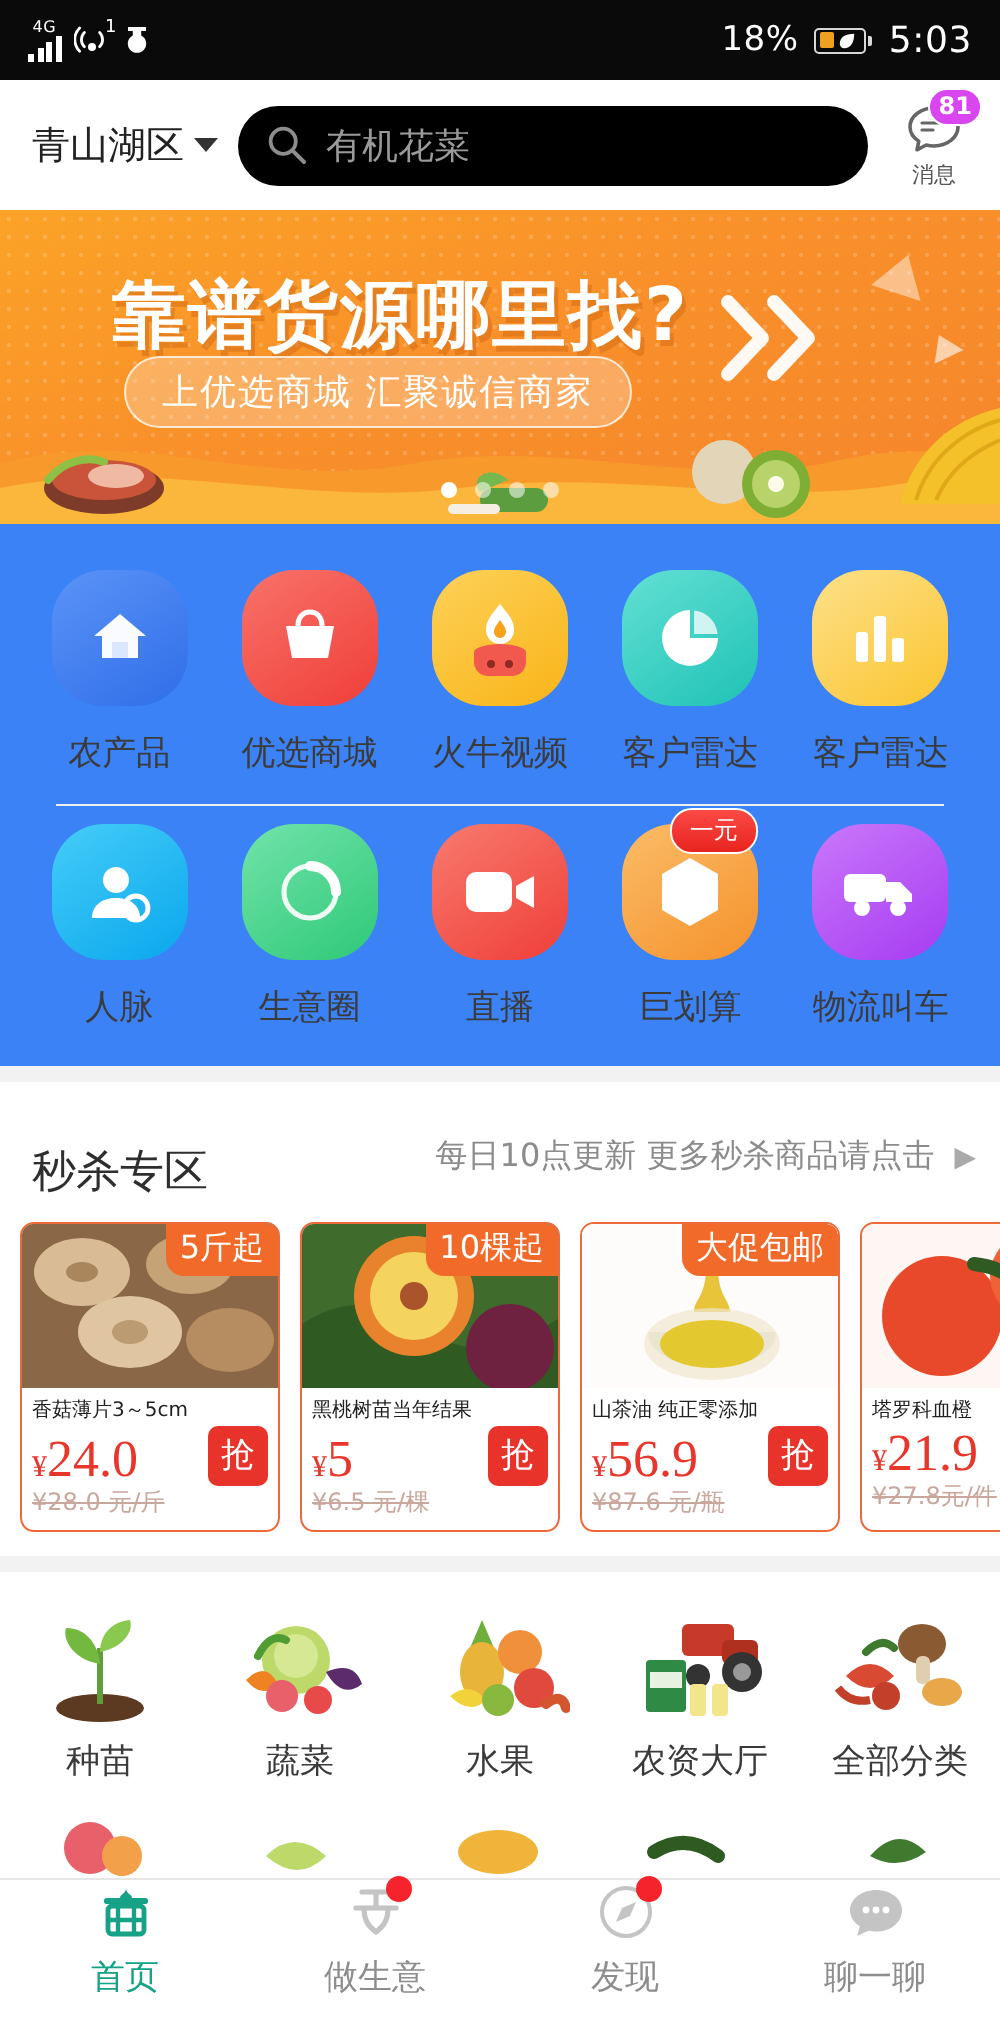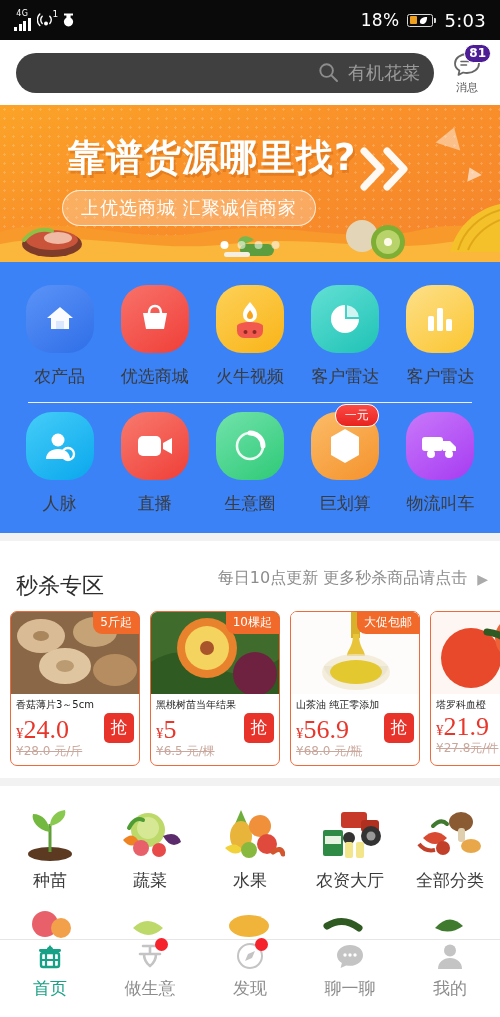--- a/index.html
+++ b/index.html
@@ -36,49 +36,49 @@
 
   
   .header {
     flex:0 0 65px; background:#fff; display:flex; align-items:center;
     padding:0 10px 0 16px; gap:10px;
   }
   .loc { display:flex; align-items:center; gap:5px; flex:0 0 auto; }
   .loc-txt { font-size:19px; color:#222; white-space:nowrap; }
   .caret { width:0;height:0;border-left:6px solid transparent;border-right:6px solid transparent;border-top:7px solid #333; }
   .searchbox {
-    flex:1 1 auto; height:40px; background:#404040; border-radius:20px;
-    display:flex; align-items:center; padding:0 14px; gap:9px; min-width:0;justify-content:flex-end;
+    flex:1 1 auto; height:40px; background:#000000; border-radius:20px;
+    display:flex; align-items:center; padding:0 14px; gap:9px; min-width:0;
   }
   .s-icon { flex:0 0 auto; }
   .s-txt { font-size:18px; color:#9a9a9a; white-space:nowrap; overflow:hidden; }
   .msg { flex:0 0 46px; display:flex; flex-direction:column; align-items:center; position:relative; }
   .msg-ico { position:relative; width:30px; height:27px; }
   .msg-badge {
-    position:absolute; top:-7px; right:-9px; background:#4c1d95; color:#fff;
+    position:absolute; top:-7px; right:-9px; background:#d946ef; color:#fff;
     font-size:12px; font-weight:bold; border-radius:10px; min-width:20px; height:19px;
     display:flex; align-items:center; justify-content:center; padding:0 4px; border:1.5px solid #fff;
   }
   .msg-lbl { font-size:11px; color:#555; margin-top:2px; }
 
   
   .banner {
     flex:0 0 157px; position:relative; overflow:hidden;
     background:linear-gradient(160deg,#fba327 0%,#f9902a 45%,#f5852c 100%);
   }
   .ban-dots { position:absolute; inset:0; opacity:.18;
     background-image:radial-gradient(#fff 1px, transparent 1.2px);
     background-size:9px 9px; }
   .ban-title {
-    position:absolute; top:28px; left:68px; font-size:37px; font-weight:bold; color:#fff;
+    position:absolute; top:28px; left:56px; font-size:37px; font-weight:bold; color:#fff;
     letter-spacing:1px; text-shadow:2px 3px 0 rgba(214,110,20,.55);
     font-family:"DejaVu Sans",sans-serif;
   }
   .ban-sub {
-    position:absolute; top:85px; left:62px; background:rgba(255,255,255,.26);
+    position:absolute; top:73px; left:62px; background:rgba(255,255,255,.26);
     border:1.5px solid rgba(255,255,255,.75); border-radius:18px;
     padding:5px 18px; color:#fff; font-size:18px; letter-spacing:1px;text-align:center;
   }
   .chev { position:absolute; top:42px; right:82px; display:flex; }
   .tri1 { position:absolute; top:22px; right:36px; width:0;height:0;
     border-left:13px solid transparent;border-right:13px solid transparent;
     border-bottom:20px solid rgba(255,255,255,.45); transform:rotate(18deg); }
   .tri2 { position:absolute; top:62px; right:20px; width:0;height:0;
     border-left:8px solid transparent;border-right:8px solid transparent;
     border-bottom:12px solid rgba(255,255,255,.6); transform:rotate(-25deg); }
@@ -108,21 +108,21 @@
   .flash-sub { font-size:16px; color:#8c8c8c; flex:1 1 auto; text-align:right; white-space:nowrap; overflow:hidden; }
   .flash-arrow { flex:0 0 auto; color:#aaa; font-size:14px; }
   .cards { display:flex; gap:10px; padding:0 0 0 10px; overflow:hidden; }
   .card {
     flex:0 0 130px; border:1.5px solid #ef6a3a; border-radius:7px;
     background:#fff; overflow:hidden; position:relative;
   }
   .card-img { height:82px; position:relative; overflow:hidden; }
   .tag {
     position:absolute; top:0; right:0; background:#f26a29; color:#fff;
-    font-size:12px; padding:2px 7px 3px; border-radius:0 5px 0 9px; white-space:nowrap;
+    font-size:16px; padding:2px 7px 3px; border-radius:0 5px 0 9px; white-space:nowrap;
   }
   .card-name { font-size:10px; color:#222; padding:4px 4px 0 5px; white-space:nowrap; overflow:hidden; }
   .price-row { display:flex; align-items:flex-end; justify-content:space-between; padding:1px 5px 0; }
   .price { color:#e8362b; font-size:26px; line-height:1.05; font-weight:500;font-family:Liberation Serif, serif; }
   .price .cy { font-size:15px; }
   .buy {
     width:30px; height:30px; background:#e8332a; color:#fff; border-radius:5px;
     display:flex; align-items:center; justify-content:center; font-size:17px; flex:0 0 auto;
   }
   .old { font-size:12px; color:#c9a79c; text-decoration:line-through; padding:0 5px 5px; }
@@ -184,20 +184,24 @@
               <path d="M9 1C4 1 1 3 1 6.5 1 8 2 9 3.5 9 7 9 9 6 9 1z" fill="#fff"></path>
             </svg>
         </span>
         <span class="batt-cap"></span>
       </span>
       <span class="time">5:03</span>
     </div>
   </div>
 
   <div class="header">
+    <div class="loc">
+      <span class="loc-txt">青山湖区</span>
+      <span class="caret"></span>
+    </div>
     <div class="searchbox">
       <svg class="s-icon" width="21" height="21" viewBox="0 0 21 21">
         <circle cx="8.6" cy="8.6" r="6.3" stroke="#8d8d8d" stroke-width="1.9" fill="none"></circle>
         <path d="M13.4 13.4L19 19" stroke="#8d8d8d" stroke-width="2" stroke-linecap="round"></path>
       </svg>
       <span class="s-txt">有机花菜</span>
     </div>
     <div class="msg">
       <div class="msg-ico">
         <svg width="30" height="27" viewBox="0 0 30 27">
@@ -320,36 +324,36 @@
         <div class="sq" style="background:linear-gradient(145deg,#45cdf8,#0aa7ed)">
           <svg width="36" height="36" viewBox="0 0 36 36">
             <circle cx="16" cy="12" r="6.5" fill="#fff"></circle>
             <path d="M4 31c0-6.6 5.4-10 12-10s12 3.4 12 10z" fill="#fff"></path>
             <circle cx="26" cy="26" r="6" fill="none" stroke="#fff" stroke-width="2.4"></circle>
           </svg>
         </div>
         <div class="cell-lbl">人脉</div>
       </div>
       <div class="cell">
+        <div class="sq" style="background:linear-gradient(145deg,#72e3ab,#2ec977)">
+          <svg width="38" height="38" viewBox="0 0 38 38">
+            <circle cx="19" cy="19" r="13" fill="none" stroke="#fff" stroke-width="2.6" opacity=".9"></circle>
+            <path d="M19 6a13 13 0 0113 13" stroke="#fff" stroke-width="5" fill="none" stroke-linecap="round"></path>
+          </svg>
+        </div>
+        <div class="cell-lbl">生意圈</div>
+      </div>
+      <div class="cell">
         <div class="sq" style="background:linear-gradient(145deg,#f87a6e,#ef3f38)">
           <svg width="38" height="26" viewBox="0 0 38 26">
             <rect x="2" y="3" width="23" height="20" rx="5" fill="#fff"></rect>
             <path d="M27 10l9-5v16l-9-5z" fill="#fff"></path>
           </svg>
         </div>
         <div class="cell-lbl">直播</div>
-      </div>
-      <div class="cell">
-        <div class="sq" style="background:linear-gradient(145deg,#72e3ab,#2ec977)">
-          <svg width="38" height="38" viewBox="0 0 38 38">
-            <circle cx="19" cy="19" r="13" fill="none" stroke="#fff" stroke-width="2.6" opacity=".9"></circle>
-            <path d="M19 6a13 13 0 0113 13" stroke="#fff" stroke-width="5" fill="none" stroke-linecap="round"></path>
-          </svg>
-        </div>
-        <div class="cell-lbl">生意圈</div>
       </div>
       <div class="cell">
         <div class="corner-badge">一元</div>
         <div class="sq" style="background:linear-gradient(145deg,#fbbc68,#f5922c)">
           <svg width="34" height="38" viewBox="0 0 34 38">
               <path d="M17 2l14 8v18l-14 8-14-8V10z" fill="#fff"></path>
             </svg>
         </div>
         <div class="cell-lbl">巨划算</div>
       </div>
@@ -429,21 +433,21 @@
             <path d="M33 54 a32 18 0 0064 0z" fill="#e9e2cc" opacity=".85"></path>
             <ellipse cx="65" cy="60" rx="26" ry="12" fill="#e3c82f"></ellipse>
           </svg>
           <span class="tag">大促包邮</span>
         </div>
         <div class="card-name">山茶油 纯正零添加</div>
         <div class="price-row">
           <span class="price"><span class="cy">¥</span><span>56.9</span></span>
           <span class="buy">抢</span>
         </div>
-        <div class="old">¥68.0 元/瓶</div>
+        <div class="old">¥87.6 元/瓶</div>
       </div>
 
       <div class="card">
         <div class="card-img">
           <svg width="130" height="82" viewBox="0 0 130 82">
             <rect width="130" height="82" fill="#fdf6f2"></rect>
             <circle cx="40" cy="46" r="30" fill="#e8492a"></circle>
             <circle cx="86" cy="26" r="22" fill="#ef6136"></circle>
             <circle cx="96" cy="56" r="24" fill="#d93a25"></circle>
             <circle cx="96" cy="56" r="17" fill="#f08b7a"></circle>
@@ -621,24 +625,15 @@
         <svg width="32" height="28" viewBox="0 0 32 28">
           <path d="M16 3C8.8 3 3 7.6 3 13.2c0 3.2 1.9 6 4.9 7.9L6.6 26l5.6-2.6c1.2.2 2.5.4 3.8.4 7.2 0 13-4.6 13-10.6S23.2 3 16 3z" fill="#c4c4c4"></path>
           <circle cx="11" cy="13" r="1.7" fill="#fff"></circle>
             <circle cx="16" cy="13" r="1.7" fill="#fff"></circle>
             <circle cx="21" cy="13" r="1.7" fill="#fff"></circle>
         </svg>
       </div>
       <div class="tab-lbl">聊一聊</div>
     </div>
 
-    <div class="tab">
-      <div class="tab-ico">
-        <svg width="30" height="30" viewBox="0 0 30 30">
-          <circle cx="15" cy="9.5" r="6" fill="#c4c4c4"></circle>
-          <path d="M3 28c0-7 5.4-11 12-11s12 4 12 11z" fill="#c4c4c4"></path>
-        </svg>
-      </div>
-      <div class="tab-lbl">我的</div>
-    </div>
   </div>
 
 </div>
 
 </body></html>

